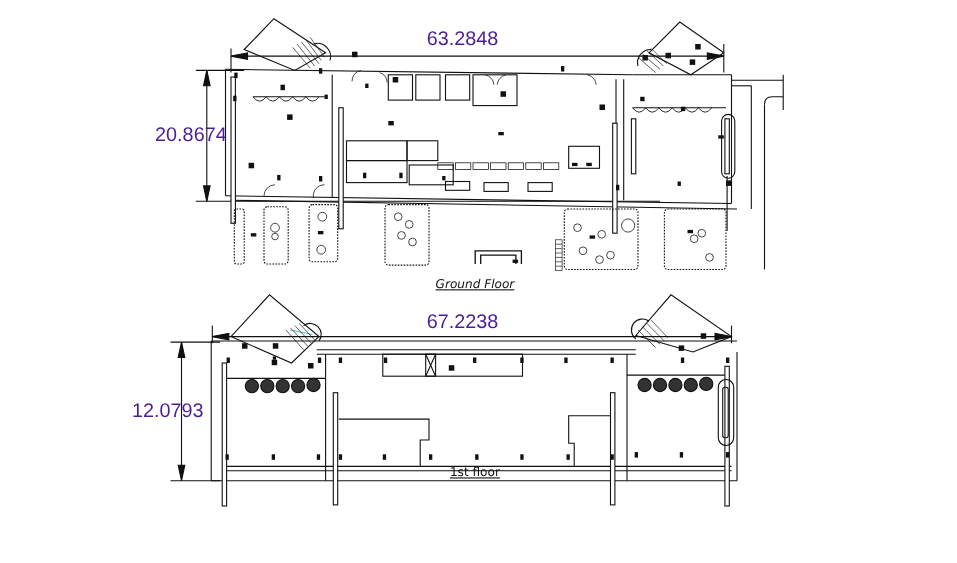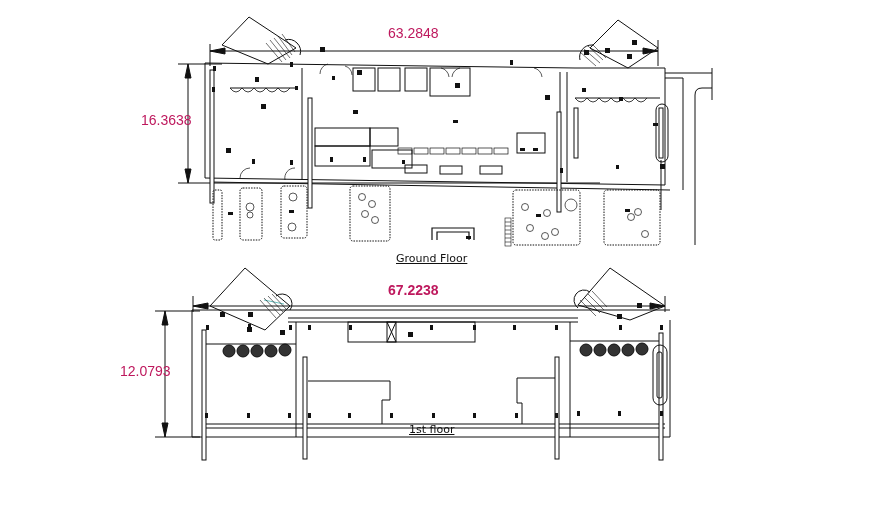--- a/index.html
+++ b/index.html
@@ -1,18 +1,18 @@
 <!DOCTYPE html>
 <html><head>
 <meta charset="utf-8">
 <style>
   html, body { margin: 0; padding: 0; background: #ffffff; }
   body { width: 870px; height: 512px; position: relative; overflow: hidden; font-family: "DejaVu Sans", sans-serif; }
   svg { position: absolute; left: 0; top: 0; }
-  .dim-label { position: absolute; font-family: "Liberation Sans", sans-serif; font-size: 14px; color: #be185d; line-height: 1; }
+  .dim-label { position: absolute; font-family: "Liberation Sans", sans-serif; font-size: 18px; color: #4c1d95; line-height: 1; }
   .caption { position: absolute; font-family: "DejaVu Sans", sans-serif; font-size: 11px; color: #111; text-decoration: underline; line-height: 1; }
 </style>
 </head>
 <body>
 
 <svg width="870" height="512" viewBox="0 0 870 512" fill="none" stroke="#111" stroke-width="1">
 
   <g>
 
     <line x1="210" y1="51" x2="658" y2="51"></line>
@@ -297,18 +297,18 @@
       <rect x="515" y="413" width="3" height="5"></rect>
         <rect x="555" y="413" width="3" height="5"></rect>
       <rect x="577" y="411" width="3" height="5"></rect>
         <rect x="618" y="411" width="3" height="5"></rect>
       <rect x="660" y="411" width="3" height="5"></rect>
     </g>
   </g>
 </svg>
 
 <div class="dim-label" style="left:388px; top:26px;">63.2848</div>
-<div class="dim-label" style="left:141px; top:113px;">16.3638</div>
-<div class="caption" style="left:396px; top:253px;">Ground Floor</div>
-
-<div class="dim-label" style="left:388px; top:283px;font-weight:bold;">67.2238</div>
+<div class="dim-label" style="left:141px; top:113px;">20.8674</div>
+<div class="caption" style="left:396px; top:253px;font-style:italic;">Ground Floor</div>
+
+<div class="dim-label" style="left:388px; top:283px;">67.2238</div>
 <div class="dim-label" style="left:120px; top:364px;">12.0793</div>
 <div class="caption" style="left:409px; top:424px;">1st floor</div>
 
 </body></html>

